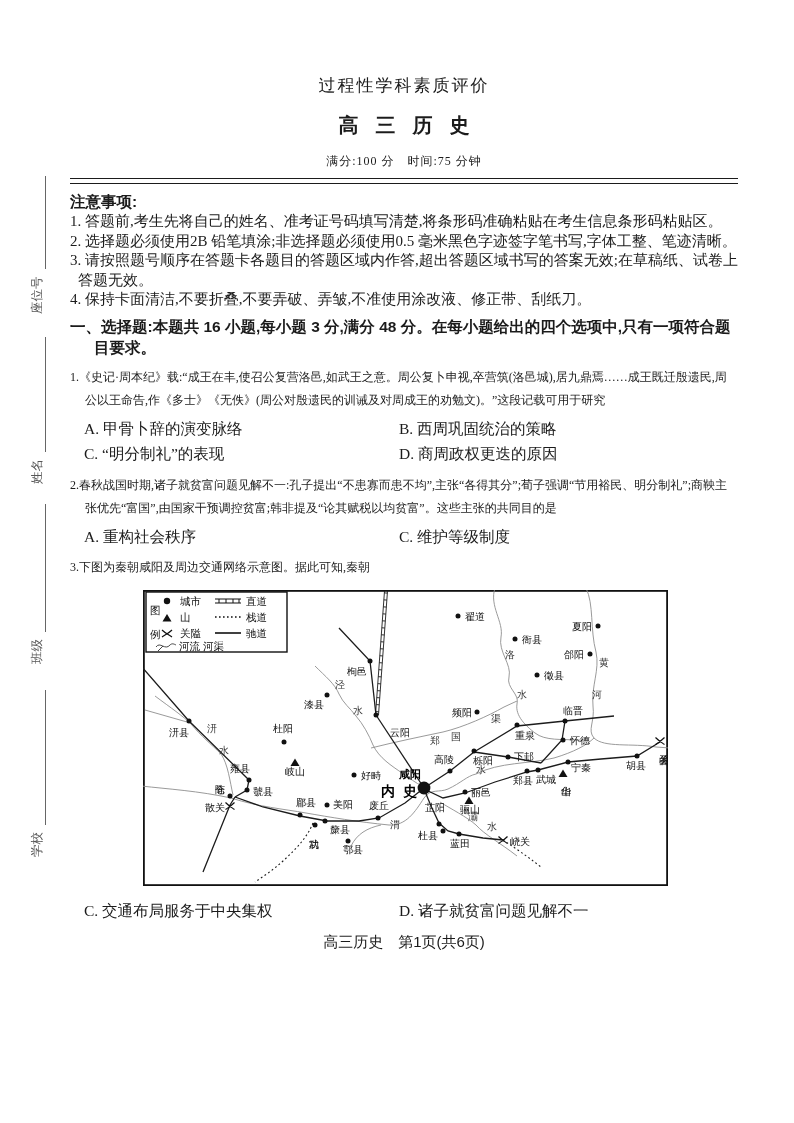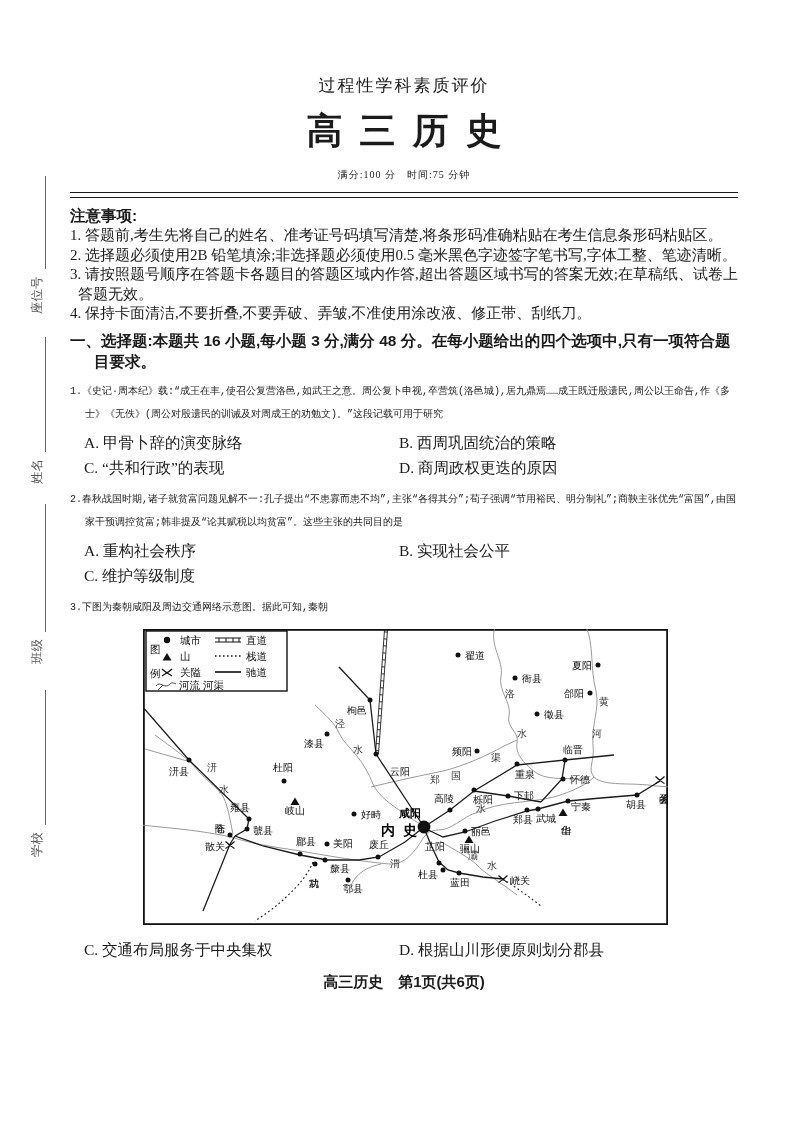--- a/index.html
+++ b/index.html
@@ -8,46 +8,46 @@
   .page{position:absolute;inset:0;}
   
   .seal{position:absolute;left:26px;height:20px;transform-origin:0 0;transform:rotate(-90deg);
         display:flex;align-items:flex-end;gap:7px;color:#555;font-size:12.5px;
         font-family:"Liberation Sans","DejaVu Sans",sans-serif;}
   .seal .blank{flex:1;border-bottom:1px solid #666;height:4px;}
   
   .main{position:absolute;left:70px;top:0;width:668px;}
   .hdr{text-align:center;padding-top:76px;}
   .hdr .sub{font-size:17px;line-height:20px;letter-spacing:2px;}
-  .hdr .ttl{font-size:36px;line-height:38px;font-weight:bold;letter-spacing:17px;padding-left:17px;margin-top:16px;}
-  .hdr .meta{font-size:10px;line-height:18px;margin-top:16px;letter-spacing:1px;}
+  .hdr .ttl{font-size:20px;line-height:38px;font-weight:bold;letter-spacing:17px;padding-left:17px;margin-top:10px;}
+  .hdr .meta{font-size:12px;line-height:18px;margin-top:8px;letter-spacing:1px;}
   .rule{margin-top:8px;height:4px;border-top:1.6px solid #1b1b1b;border-bottom:1.3px solid #1b1b1b;}
   .notes-h{margin-top:8px;font-weight:bold;font-size:15.5px;line-height:20px;
            font-family:"Liberation Sans","DejaVu Sans",sans-serif;}
   .note{font-size:15px;line-height:19.5px;padding-left:8px;text-indent:-8px;font-family:Liberation Serif, serif;}
   .sect{margin-top:6px;font-weight:bold;font-size:15.5px;line-height:21.5px;padding-left:24px;text-indent:-24px;
         font-family:Liberation Sans, sans-serif;}
   .q{margin-top:7px;}
-  .q .stem{font-size:10px;line-height:23.5px;padding-left:15px;text-indent:-15px;font-family:Liberation Mono, monospace;}
+  .q .stem{font-size:12px;line-height:23.5px;padding-left:15px;text-indent:-15px;}
   .opts{margin:3px 0 0 14px;display:grid;grid-template-columns:315px auto;font-size:15.5px;line-height:25.5px;}
   
   .fig{margin:10px 0 0 73px;width:525px;height:296px;position:relative;}
   svg text{font-family:"Liberation Sans","DejaVu Sans",sans-serif;}
   .rv{fill:none;stroke:#8f8f8f;stroke-width:0.9;}
   .rd{fill:none;stroke:#1c1c1c;stroke-width:1.3;}
   .pk{fill:none;stroke:#1c1c1c;stroke-width:1.1;stroke-dasharray:1.8,2.6;}
   .ps{fill:none;stroke:#111;stroke-width:1.2;}
   .ct{fill:#111;}
   .lb{font-size:10px;fill:#101010;}
   .lbc{font-size:11px;font-weight:bold;fill:#000;}
   .rl{font-size:10px;fill:#333;}
   .rg{font-size:14px;font-weight:bold;letter-spacing:8px;fill:#000;}
   .lg{font-size:10.5px;fill:#111;}
   .v{writing-mode:vertical-rl;text-orientation:upright;}
-  .ftr{text-align:center;margin-top:10px;font-weight:bold;font-size:15px;
+  .ftr{text-align:center;margin-top:10px;font-weight:normal;font-size:15px;
        font-family:"Liberation Sans","DejaVu Sans",sans-serif;}
 </style>
 </head>
 <body>
 
 <div class="page">
 
   <div class="seal" style="top:314px;width:138px;">
     <span>座位号</span>
       <span class="blank"></span>
@@ -80,30 +80,29 @@
     <div class="note"><span>3.</span> <span>请按照题号顺序在答题卡各题目的答题区域内作答,超出答题区域书写的答案无效;在草稿纸、试卷上答题无效。</span></div>
     <div class="note"><span>4.</span> <span>保持卡面清洁,不要折叠,不要弄破、弄皱,不准使用涂改液、修正带、刮纸刀。</span></div>
 
     <div class="sect"><span>一、</span><span>选择题:本题共 16 小题,每小题 3 分,满分 48 分。在每小题给出的四个选项中,只有一项符合题目要求。</span></div>
 
     <div class="q">
       <div class="stem"><span>1.</span><span>《史记·周本纪》载:“成王在丰,使召公复营洛邑,如武王之意。周公复卜申视,卒营筑(洛邑城),居九鼎焉……成王既迁殷遗民,周公以王命告,作《多士》《无佚》(周公对殷遗民的训诫及对周成王的劝勉文)。”这段记载可用于研究</span></div>
       <div class="opts">
         <span>A. 甲骨卜辞的演变脉络</span>
         <span>B. 西周巩固统治的策略</span>
-        <span>C. “共和行政”的表现</span>
+        <span>C. “明分制礼”的表现</span>
         <span>D. 商周政权更迭的原因</span>
       </div>
     </div>
 
     <div class="q">
       <div class="stem"><span>2.</span><span>春秋战国时期,诸子就贫富问题见解不一:孔子提出“不患寡而患不均”,主张“各得其分”;荀子强调“节用裕民、明分制礼”;商鞅主张优先“富国”,由国家干预调控贫富;韩非提及“论其赋税以均贫富”。这些主张的共同目的是</span></div>
       <div class="opts">
         <span>A. 重构社会秩序</span>
-        <span>B. 实现社会公平</span>
         <span>C. 维护等级制度</span>
       </div>
     </div>
 
     <div class="q">
       <div class="stem"><span>3.</span><span>下图为秦朝咸阳及周边交通网络示意图。据此可知,秦朝</span></div>
 
       <div class="fig">
         <svg id="map-svg" width="525" height="296" viewBox="0 0 525 296">
           <rect x="0.9" y="0.9" width="523.2" height="294.2" fill="#fff" stroke="#111" stroke-width="1.8"></rect>
@@ -275,19 +274,19 @@
             <line x1="72" y1="27" x2="98" y2="27" stroke="#111" stroke-width="1.4" stroke-dasharray="1.6,2.4"></line>
             <text class="lg" x="103" y="31">栈道</text>
             <line x1="72" y1="43" x2="98" y2="43" stroke="#111" stroke-width="1.6"></line>
             <text class="lg" x="103" y="47">驰道</text>
           </g>
         </svg>
       </div>
 
       <div class="opts" style="margin-top:12px;">
         <span>C. 交通布局服务于中央集权</span>
-        <span>D. 根据山川形便原则划分郡县</span>
+        <span>D. 诸子就贫富问题见解不一</span>
       </div>
     </div>
 
     <div class="ftr">高三历史　第1页(共6页)</div>
   </div>
 </div>
 
 </body></html>

